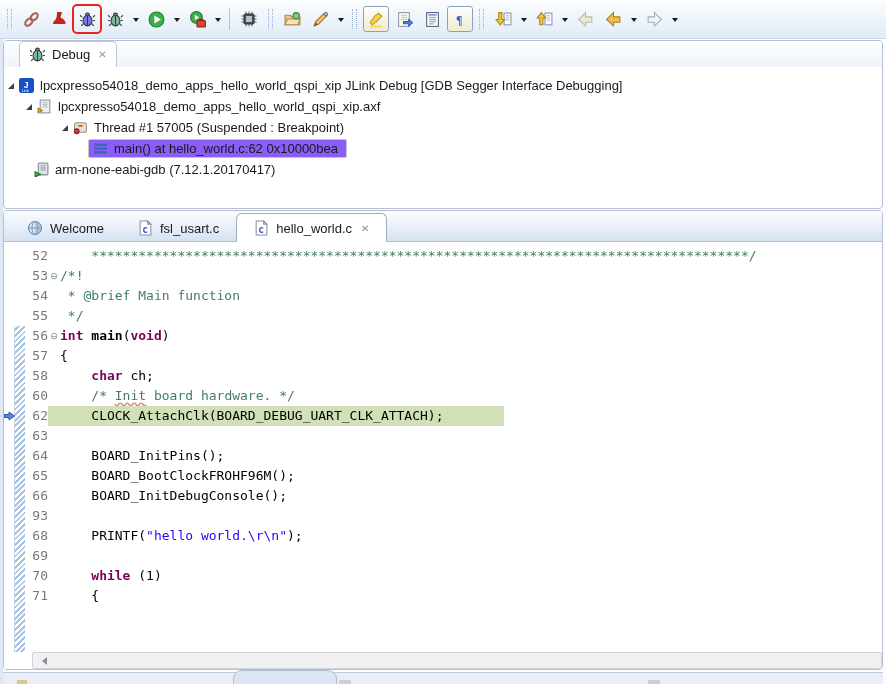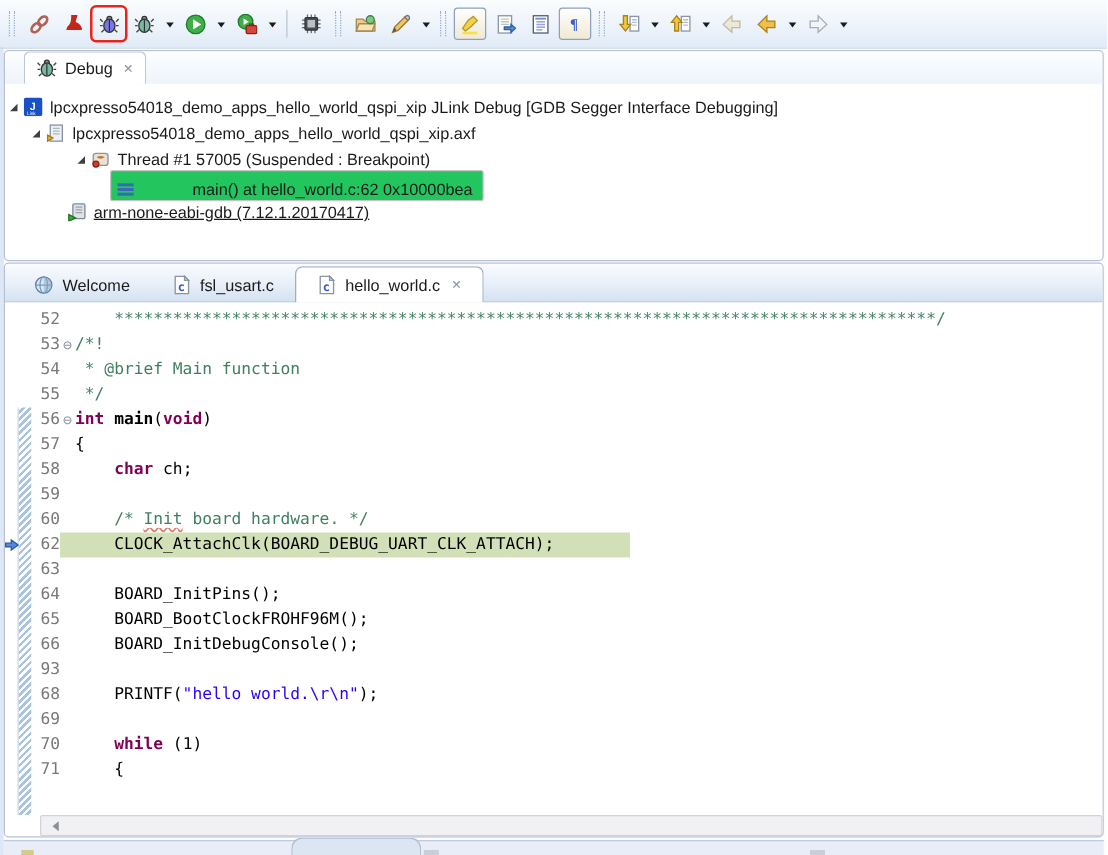--- a/index.html
+++ b/index.html
@@ -24,21 +24,21 @@
   .debug-panel{position:absolute;top:40px;left:3px;right:3px;height:167px;border:1px solid #b6c0d2;
                border-radius:4px;background:#fff;overflow:hidden;}
   .view-tabbar{height:26px;background:linear-gradient(#fdfeff,#eef4fb);display:flex;align-items:flex-end;padding-left:15px;}
   .view-tab{height:25px;display:flex;align-items:center;gap:6px;padding:0 9px;background:#fff;
             border:1px solid #bcc6d8;border-bottom:none;border-radius:5px 5px 0 0;font-size:13px;}
   .tab-close{color:#8a93a2;font-size:10px;margin-left:2px;cursor:pointer;}
   .tree{padding-top:8px;}
   .trow{height:21px;display:flex;align-items:center;font-size:13px;white-space:nowrap;}
   .expander{width:0;height:0;border-bottom:6px solid #404040;border-left:6px solid transparent;margin-right:5px;flex:none;}
   .trow .icon{margin-right:6px;flex:none;}
-  .selbox{display:flex;align-items:center;background:#22c55e;border:1px solid #c5c5c5;border-radius:2px;padding:7px 8px 1px 4px;gap:40px;}
+  .selbox{display:flex;align-items:center;background:#8b5cf6;border:1px solid #c5c5c5;border-radius:2px;padding:1px 8px 1px 4px;}
   .selbox .icon{margin-right:6px;}
 
   .editor-panel{position:absolute;top:210px;left:3px;right:3px;height:458px;border:1px solid #b6c0d2;
                 border-radius:4px;background:#fff;overflow:hidden;display:flex;flex-direction:column;}
   .editor-tabbar{height:30px;flex:none;background:linear-gradient(#fbfcfe 0%,#e7eff9 55%,#d4e2f1 100%);
                  border-bottom:1px solid #b2c3d8;display:flex;align-items:flex-end;padding-left:6px;}
   .etab{height:26px;display:flex;align-items:center;gap:7px;padding:0 17px;font-size:13px;}
   .etab.active{background:#fff;border:1px solid #9faec4;border-bottom:none;border-radius:6px 6px 0 0;
                height:28px;margin-bottom:-1px;}
 
@@ -360,21 +360,21 @@
                 <g fill="#3a68b8">
                   <rect x="1" y="2.5" width="12" height="2.2"></rect>
                   <rect x="1" y="6" width="12" height="2.2"></rect>
                   <rect x="1" y="9.5" width="12" height="2.2"></rect>
                 </g>
               </svg>
             </span>
             <span>main() at hello_world.c:62 0x10000bea</span>
           </span>
         </div>
-        <div class="trow" style="padding-left: 50px; text-decoration: underline;">
+        <div class="trow" style="padding-left: 30px;">
           <span class="icon">
             <svg width="15" height="15" viewBox="0 0 14 14">
               <rect x="4" y="1" width="9" height="11" rx="1" fill="#dde2e6" stroke="#808a94"></rect>
               <g stroke="#9aa4ae">
                 <line x1="6" y1="3.5" x2="11" y2="3.5"></line>
                 <line x1="6" y1="5.5" x2="11" y2="5.5"></line>
                 <line x1="6" y1="7.5" x2="11" y2="7.5"></line>
               </g>
               <path d="M1 9 l5 2.5 -5 2.5 Z" fill="#4aa84a" stroke="#1e6e1e"></path>
             </svg>
@@ -467,27 +467,20 @@
           <div class="cline">
             <span class="ruler"></span>
             <span class="hcol"></span>
             <span class="numc">58</span>
             <span class="fold"></span>
             <span class="ctext"><span class="pl">    </span><span class="kw">char</span><span class="pl"> ch;</span></span>
           </div>
           <div class="cline">
             <span class="ruler"></span>
             <span class="hcol"></span>
-            <span class="numc">59</span>
-            <span class="fold"></span>
-            <span class="ctext"></span>
-          </div>
-          <div class="cline">
-            <span class="ruler"></span>
-            <span class="hcol"></span>
             <span class="numc">60</span>
             <span class="fold"></span>
             <span class="ctext"><span class="cmt">    /* </span><span class="cmt misspell">Init</span><span class="cmt"> board hardware. */</span></span>
           </div>
           <div class="cline cur">
             <span class="ruler">
               <span class="ip"><svg width="11" height="10" viewBox="0 0 11 10">
                   <path d="M0.5 3.5 h4.5 V1 l5.5 4 -5.5 4 V6.5 H0.5 Z" fill="#5888d8" stroke="#2858a8"></path>
                 </svg></span>
             </span>

